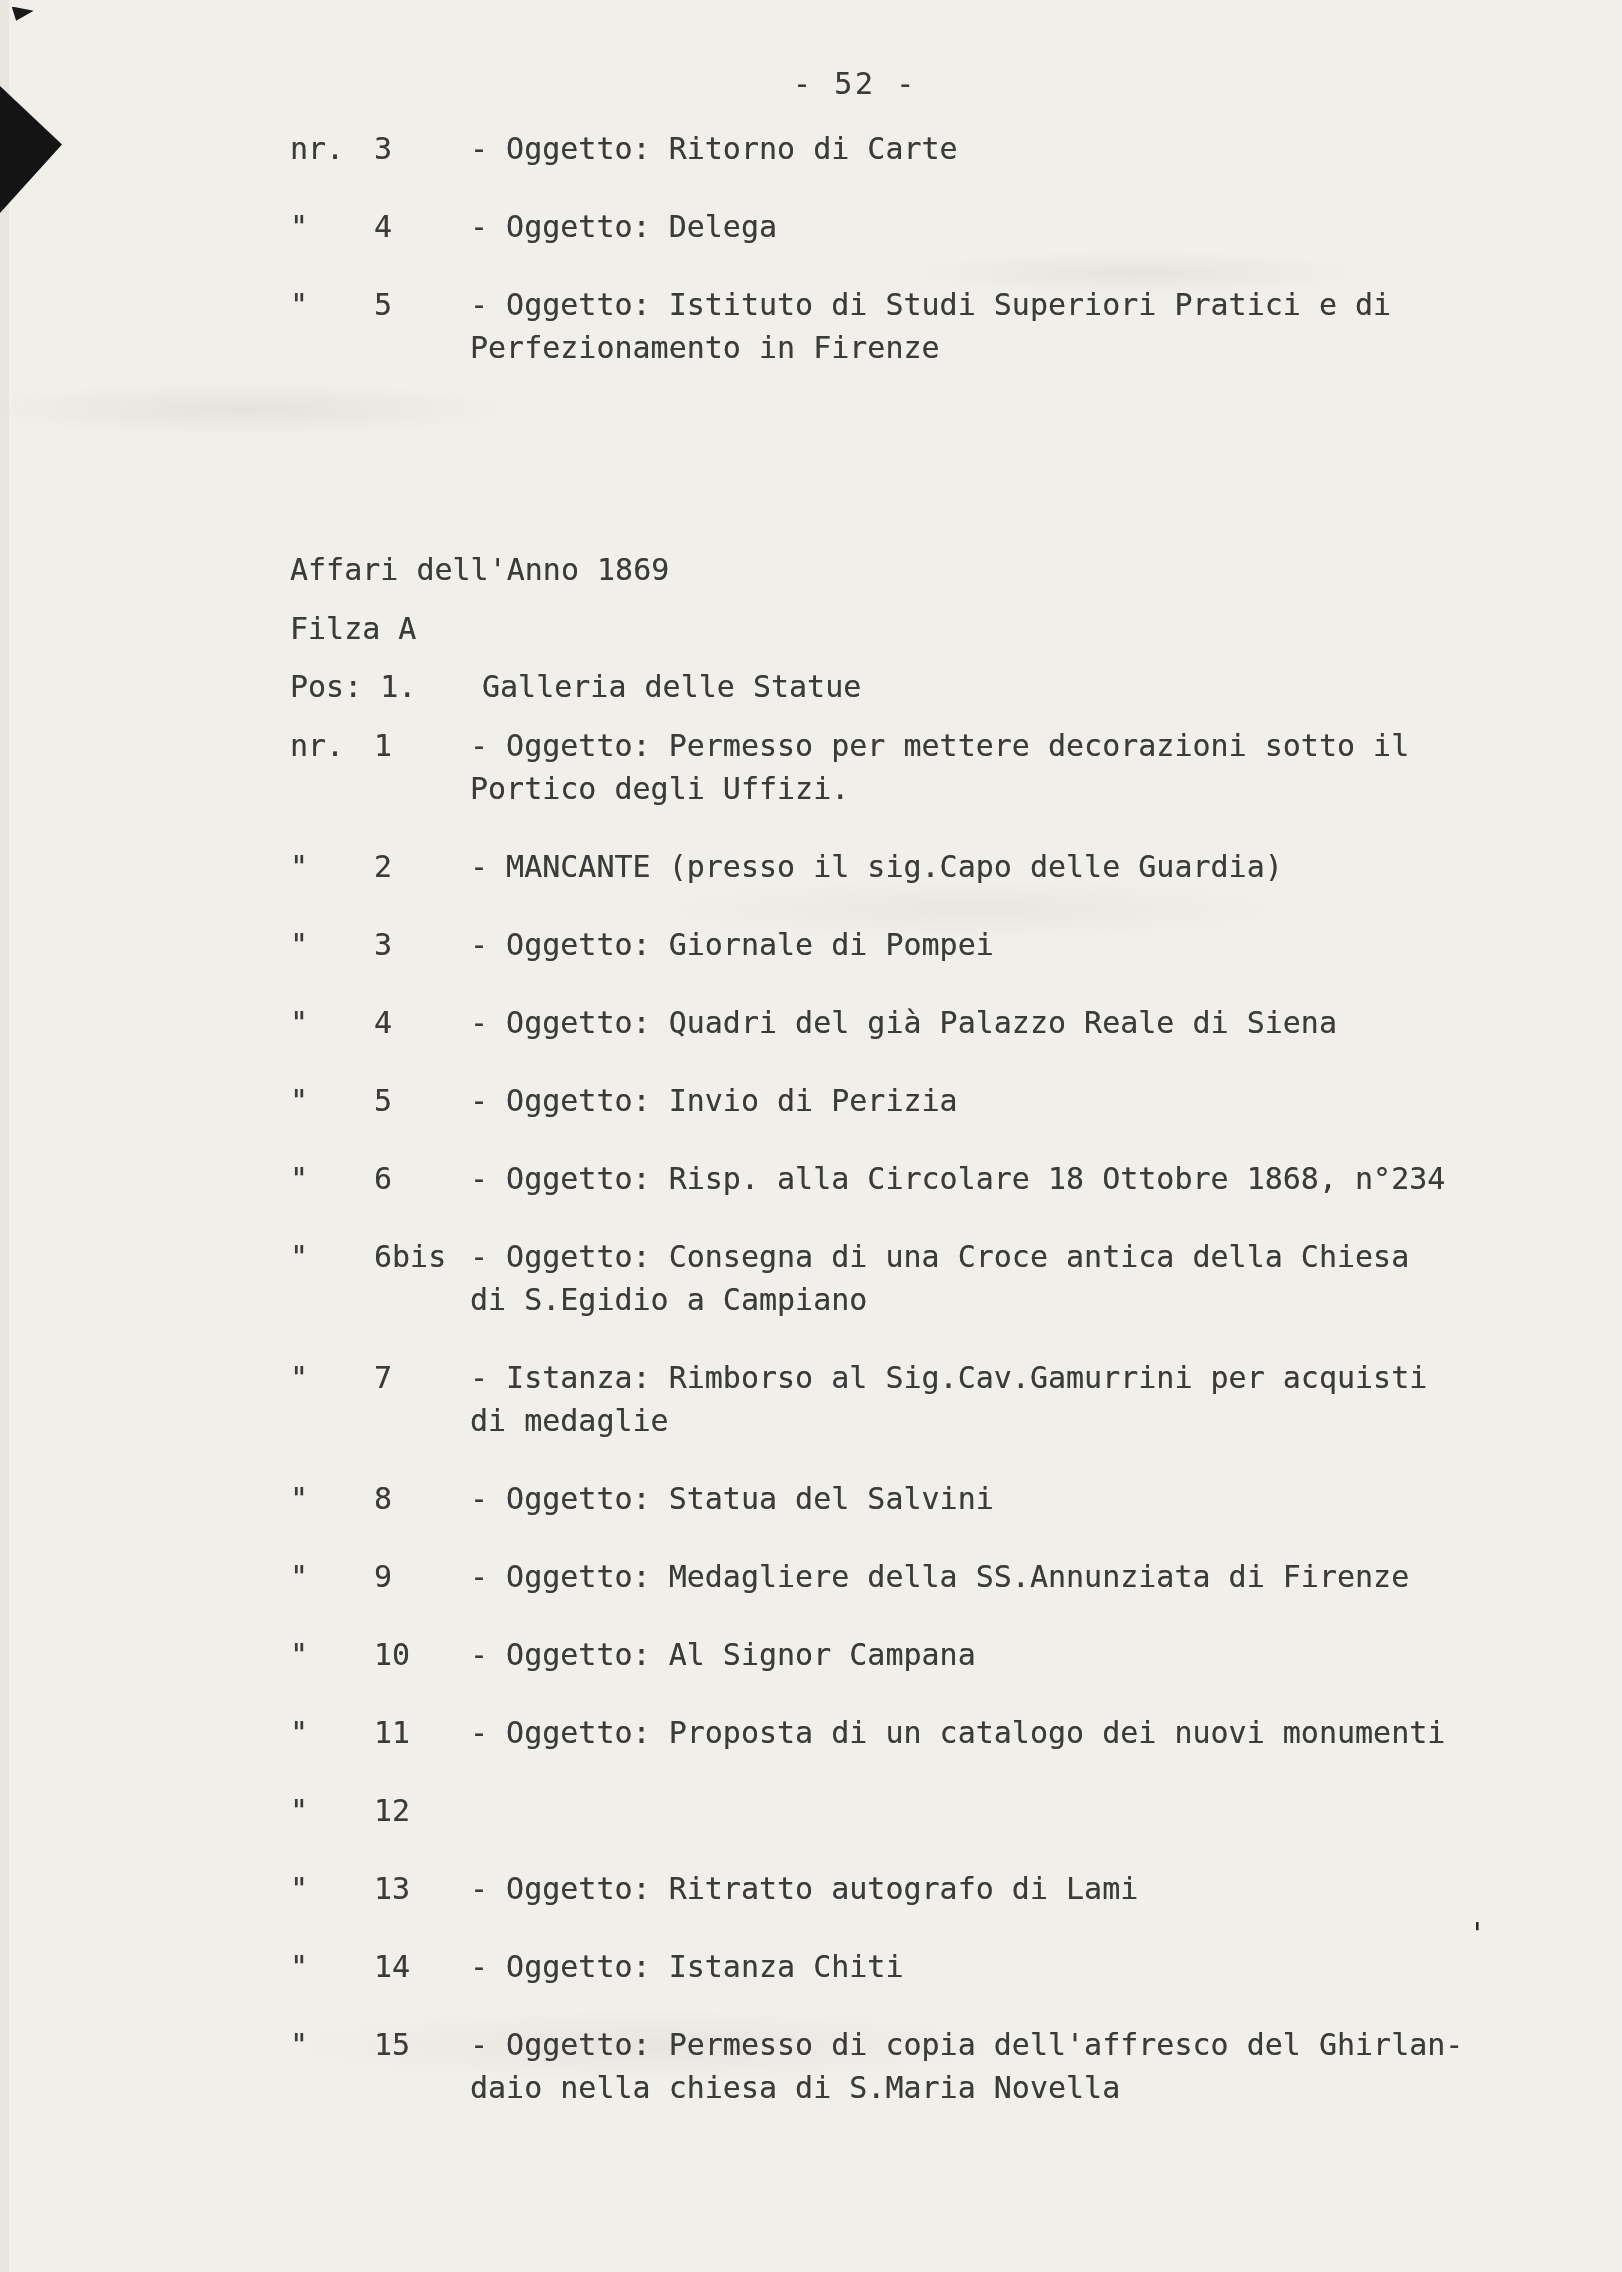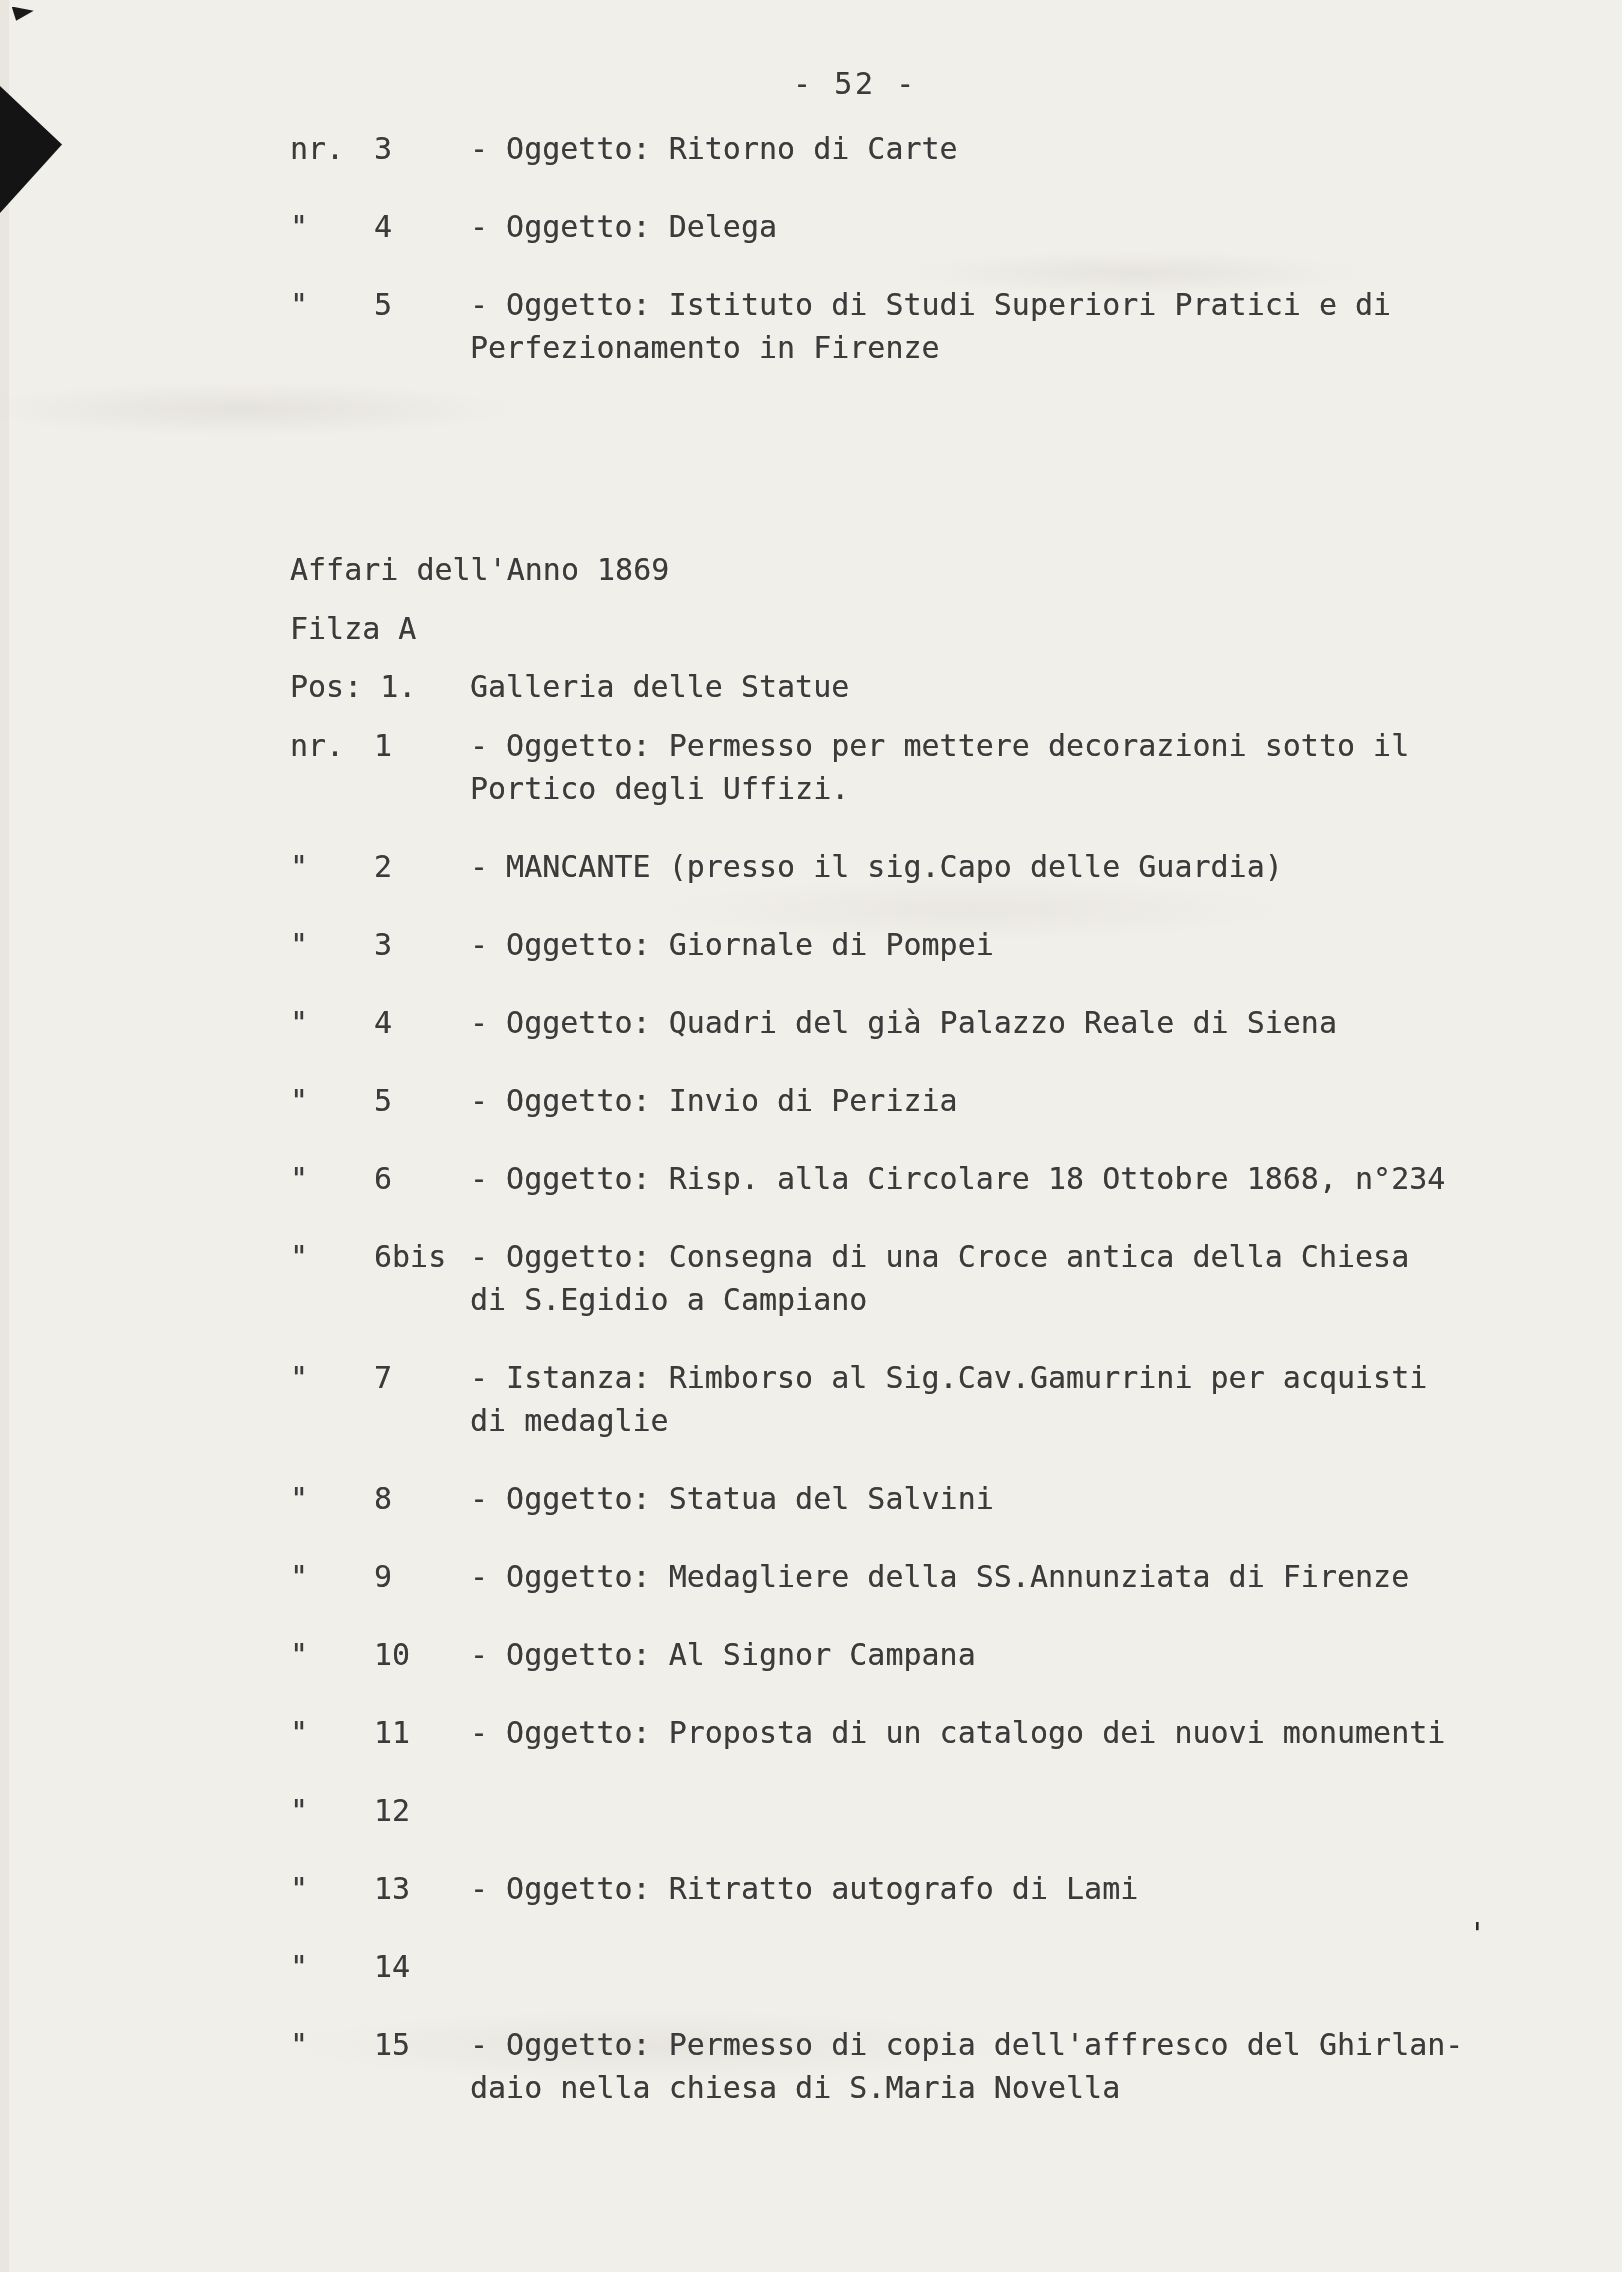--- a/index.html
+++ b/index.html
@@ -40,21 +40,21 @@
   .entry{
     display:grid;
     grid-template-columns:84px 96px 1fr;
     margin-bottom:35px;
   }
   .entry .marker{white-space:pre;}
   .entry .num{white-space:pre;}
   #section-head{margin-top:179px;}
   #section-head .sec-line{margin-bottom:15.6px;}
   #pos-line{
-    display:grid;grid-template-columns:180px 1fr;margin-bottom:15.6px;
+    display:grid;grid-template-columns:180px 1fr;margin-bottom:15.6px;gap:12px;
   }
   #stray-mark{
     position:absolute;left:1468px;top:1915px;font-size:31px;color:#2c2c2c;
   }
 </style>
 </head>
 <body>
 
 <div id="corner-fold"></div>
 <div id="corner-speck"></div>
@@ -157,20 +157,21 @@
     <span class="num">12</span>
   </div>
   <div class="entry typ">
     <span class="marker">"</span>
     <span class="num">13</span>
     <span class="txt">- Oggetto: Ritratto autografo di Lami</span>
   </div>
   <div class="entry typ">
     <span class="marker">"</span>
     <span class="num">14</span>
+    <span class="txt">- Oggetto: Istanza Chiti</span>
   </div>
   <div class="entry typ">
     <span class="marker">"</span>
     <span class="num">15</span>
     <span class="txt">- Oggetto: Permesso di copia dell'affresco del Ghirlan-
 daio nella chiesa di S.Maria Novella</span>
   </div>
 
 </div>
 

